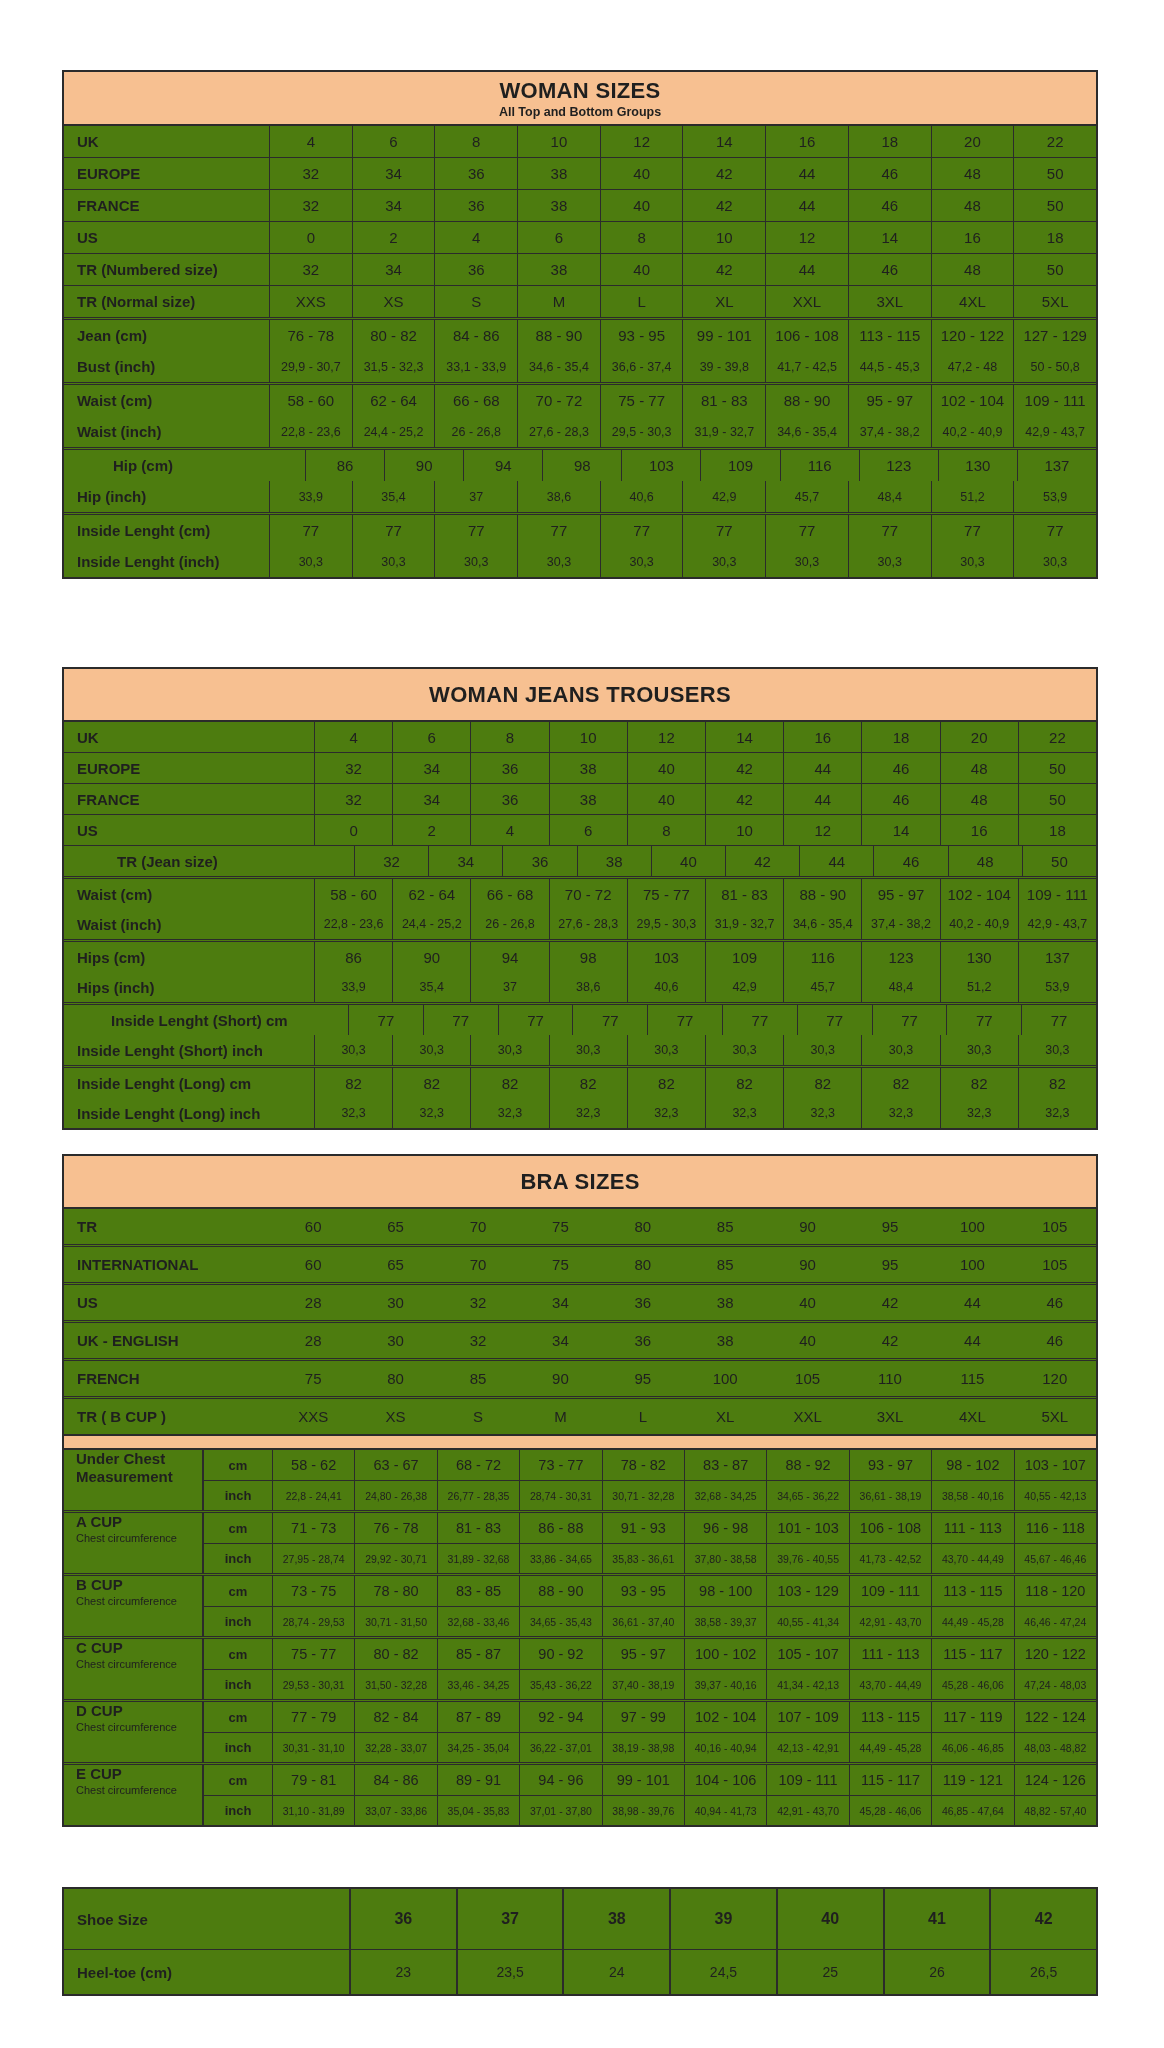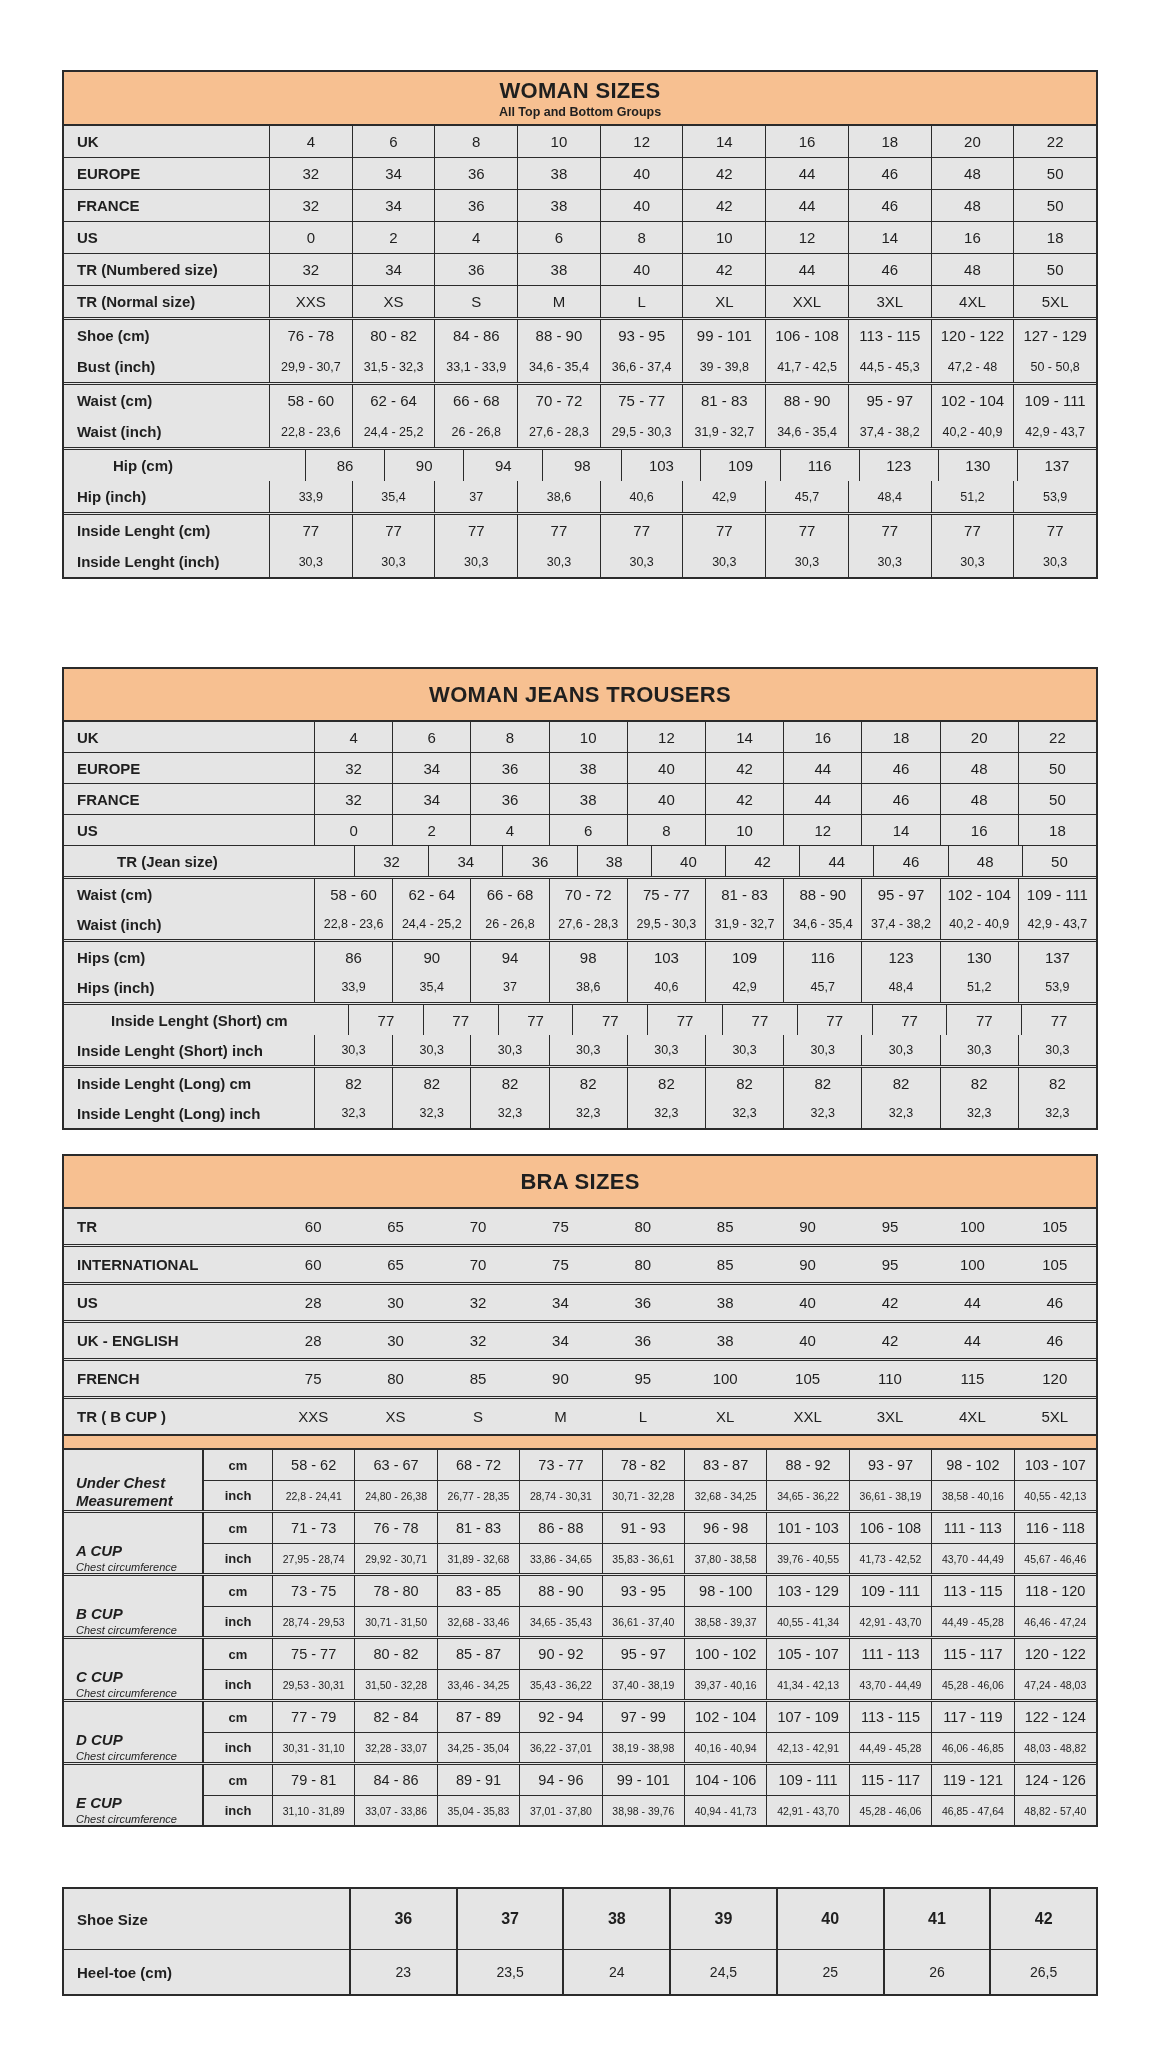--- a/index.html
+++ b/index.html
@@ -7,21 +7,21 @@
     --line:#2b2b2b;
     --ink:#1f1f1f;
   }
   html,body{margin:0;padding:0;}
   body{
     width:1164px;height:2048px;background:#ffffff;overflow:hidden;
     font-family:"Liberation Sans", sans-serif;color:var(--ink);
   }
   .page{padding-top:70px;padding-left:62px;}
   .sz-section{
-    width:1036px;border:2.5px solid var(--line);background:#e5e5e5;box-sizing:border-box;
+    width:1036px;border:2.5px solid var(--line);background:#4d7c0f;box-sizing:border-box;
   }
   .tbl-title{
     background:var(--peach);border-bottom:2px solid var(--line);
     text-align:center;padding:6px 0 5px 0;
   }
   .tbl-title .title{font-size:22px;font-weight:bold;letter-spacing:.3px;}
   .tbl-title .subtitle{font-size:12.5px;font-weight:bold;margin-top:1px;}
   .tbl-title.single{padding:13px 0 12px 0;}
 
   
@@ -50,22 +50,22 @@
   
   .bra-divider{
     height:12px;background:var(--peach);
     border-top:2px solid var(--line);border-bottom:2px solid var(--line);
   }
 
   
   .bra-group{display:grid;grid-template-columns:138px 70px repeat(10,1fr);grid-auto-rows:30px;}
   .bra-group.sep-d{border-top:3px double var(--line);}
   .bra-group .blabel{
-    grid-row:1 / 3;display:flex;flex-direction:column;align-items:flex-start;justify-content:flex-end;
-    padding-left:12px;box-sizing:border-box;font-style:italic;
+    grid-row:1 / 3;display:flex;flex-direction:column;align-items:flex-start;justify-content:flex-start;
+    padding-left:12px;box-sizing:border-box;
   }
   .bra-group .bl1{font-weight:bold;font-size:15px;line-height:1.2;max-width:118px;}
   .bra-group .bl2{font-size:11px;margin-top:1px;}
   .bra-group .unit{border-left:2px solid var(--line);font-weight:bold;font-size:13px;}
   .bra-group .val{border-left:1px solid var(--line);font-size:14.5px;}
   .bra-group .irow{border-top:1px solid var(--line);}
   .bra-group .val.inchv{font-size:10.5px;}
 </style>
 </head>
 <body>
@@ -163,21 +163,21 @@
             <div class="cell val">L</div>
             <div class="cell val">XL</div>
             <div class="cell val">XXL</div>
             <div class="cell val">3XL</div>
             <div class="cell val">4XL</div>
             <div class="cell val">5XL</div>
           </div>
         </div>
         <div class="row-group sep-d">
           <div class="t-row" style="grid-template-columns: 205px repeat(10, 1fr);">
-            <div class="cell label">Shoe (cm)</div>
+            <div class="cell label">Jean (cm)</div>
             <div class="cell val">76 - 78</div>
             <div class="cell val">80 - 82</div>
             <div class="cell val">84 - 86</div>
             <div class="cell val">88 - 90</div>
             <div class="cell val">93 - 95</div>
             <div class="cell val">99 - 101</div>
             <div class="cell val">106 - 108</div>
             <div class="cell val">113 - 115</div>
             <div class="cell val">120 - 122</div>
             <div class="cell val">127 - 129</div>

